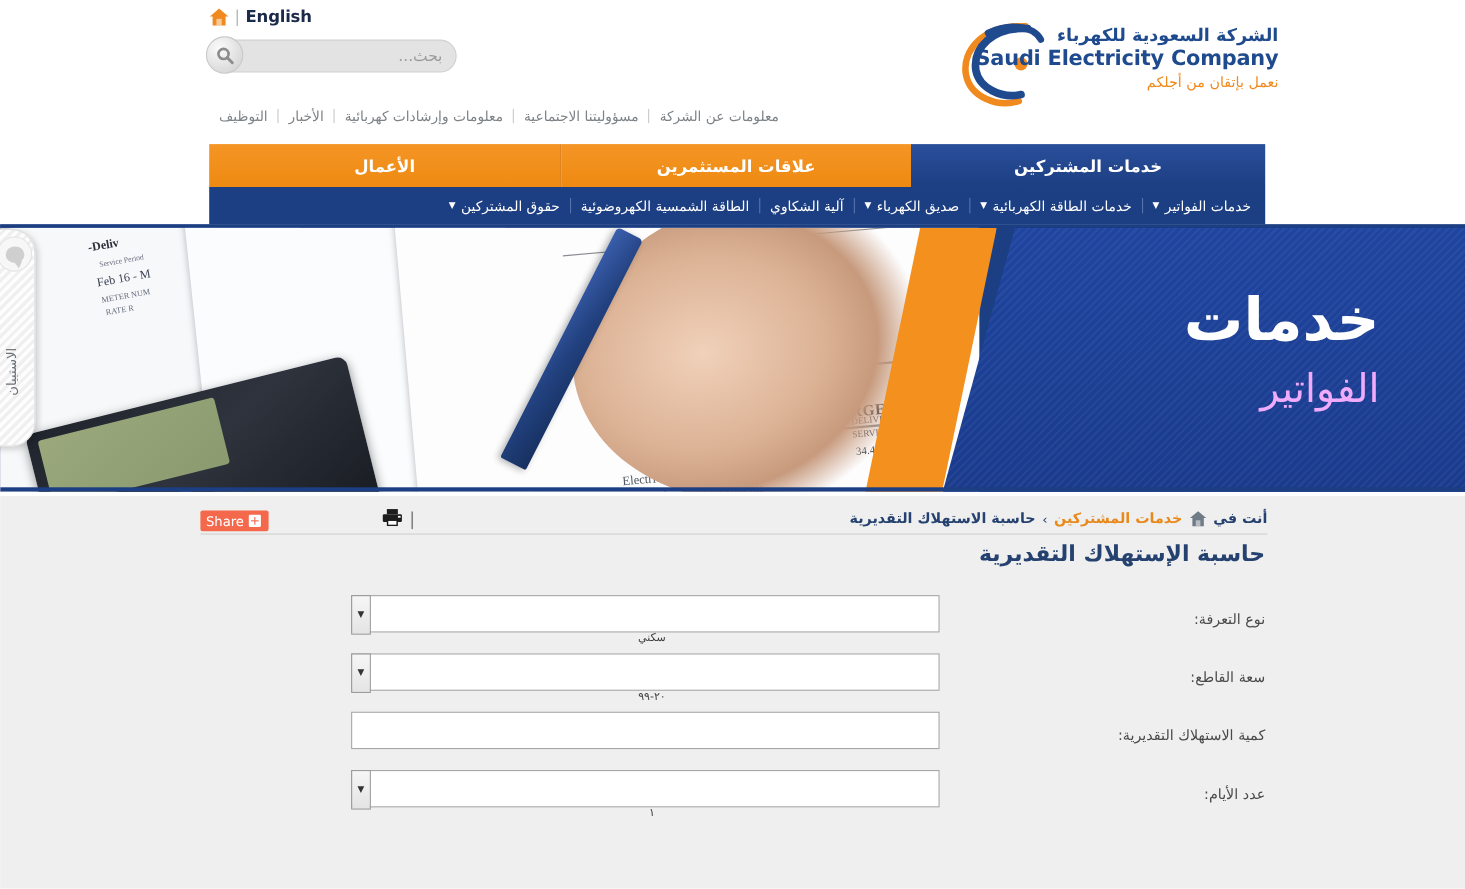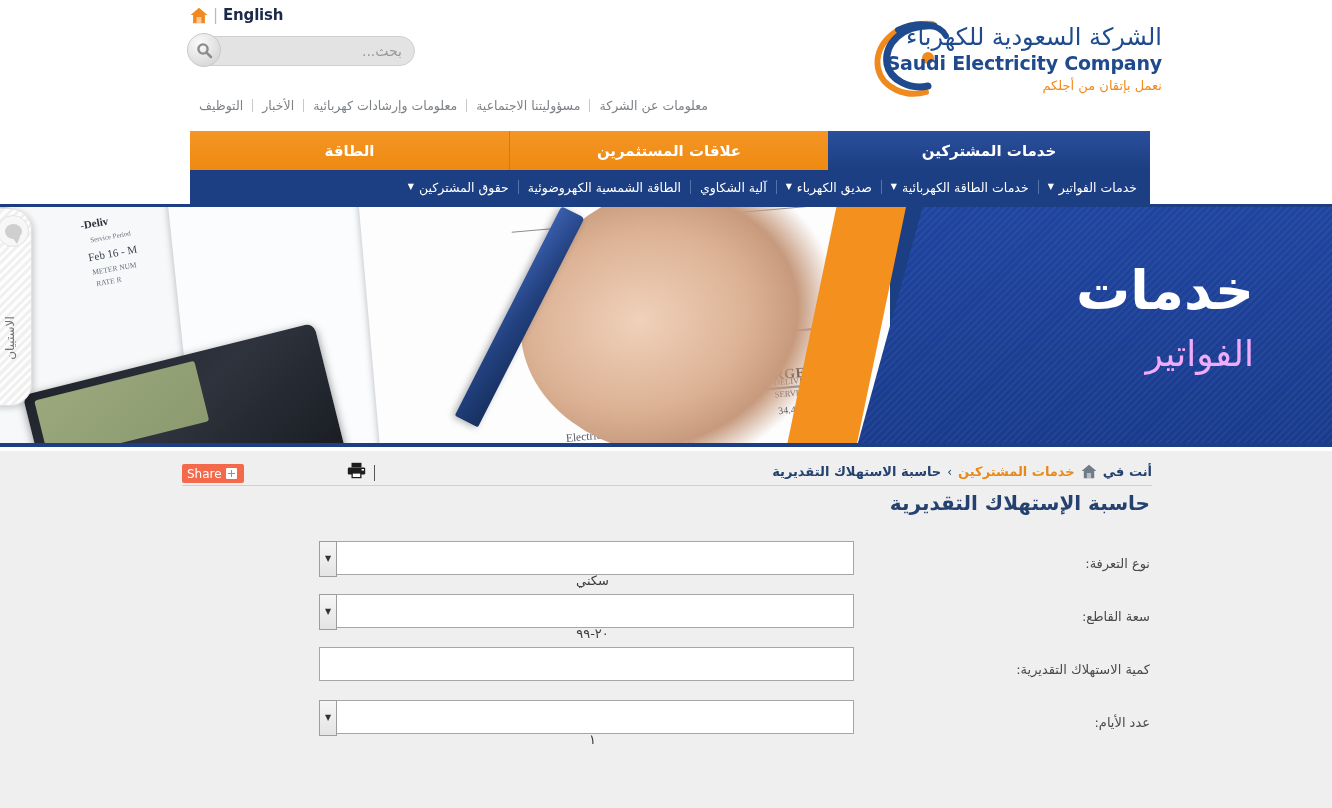--- a/index.html
+++ b/index.html
@@ -61,21 +61,21 @@
     cursor: pointer;
   }
 
   .logo {
     position: absolute; top: 14px; left: 872px;
     width: 290px; height: 92px;
   }
   .logo-mark { position: absolute; left: 0; top: 4px; width: 86px; height: 82px; }
   .logo-txt { position: absolute; right: 0; top: 8px; text-align: right; direction: rtl; }
   .logo-ar {
-    font-size: 24px; font-weight: normal; color: #1f4b8e;
+    font-size: 16px; font-weight: bold; color: #1f4b8e;
     letter-spacing: 0.5px; line-height: 1.25;
     font-family: "DejaVu Sans", "Liberation Sans", sans-serif;
   }
   .logo-en {
     font-size: 19px; font-weight: bold; color: #1f4b8e;
     letter-spacing: -0.2px; line-height: 1.25; direction: ltr;
     font-family: "DejaVu Sans", "Liberation Sans", sans-serif;
   }
   .logo-tag {
     font-size: 13px; color: #f08a1e; line-height: 1.4; margin-top: 1px;
@@ -333,21 +333,21 @@
     margin-top: 12px;
   }
   .fctrl { position: absolute; right: 478px; width: 535px; }
   .sel {
     position: relative; width: 535px; height: 34px;
     background: #ffffff; border: 1px solid #a6a6a6;
     display: flex; align-items: center; direction: rtl;
   }
   .sel-val {
     flex: 1; padding: 0 0 0 12px; text-align: center;
-    font-size: 13px; color: #3c3c3c; direction: rtl;
+    font-size: 10px; color: #3c3c3c; direction: rtl;
     font-family: "DejaVu Sans", "Liberation Sans", sans-serif;
     margin-top: 46px;
   }
   .sel-arrow {
     position: absolute; left: -1px; top: -1px;
     width: 18px; height: 36px;
     background: linear-gradient(to bottom,#f6f6f6 0%, #e4e4e4 100%);
     border: 1px solid #9d9d9d;
     display: flex; align-items: center; justify-content: center;
     cursor: pointer;
@@ -416,21 +416,21 @@
     <a>معلومات وإرشادات كهربائية</a>
     <span class="vsep"></span>
     <a>الأخبار</a>
     <span class="vsep"></span>
     <a>التوظيف</a>
   </div>
 
   <div class="mainnav">
     <div class="tab active">خدمات المشتركين</div>
     <div class="tab orange">علاقات المستثمرين</div>
-    <div class="tab orange">الطاقة</div>
+    <div class="tab orange">الأعمال</div>
   </div>
 
   <div class="subnav">
     <div class="item">
       <span class="lbl">خدمات الفواتير</span>
       <span class="caret">▼</span>
     </div>
     <span class="vsep"></span>
     <div class="item">
       <span class="lbl">خدمات الطاقة الكهربائية</span>

